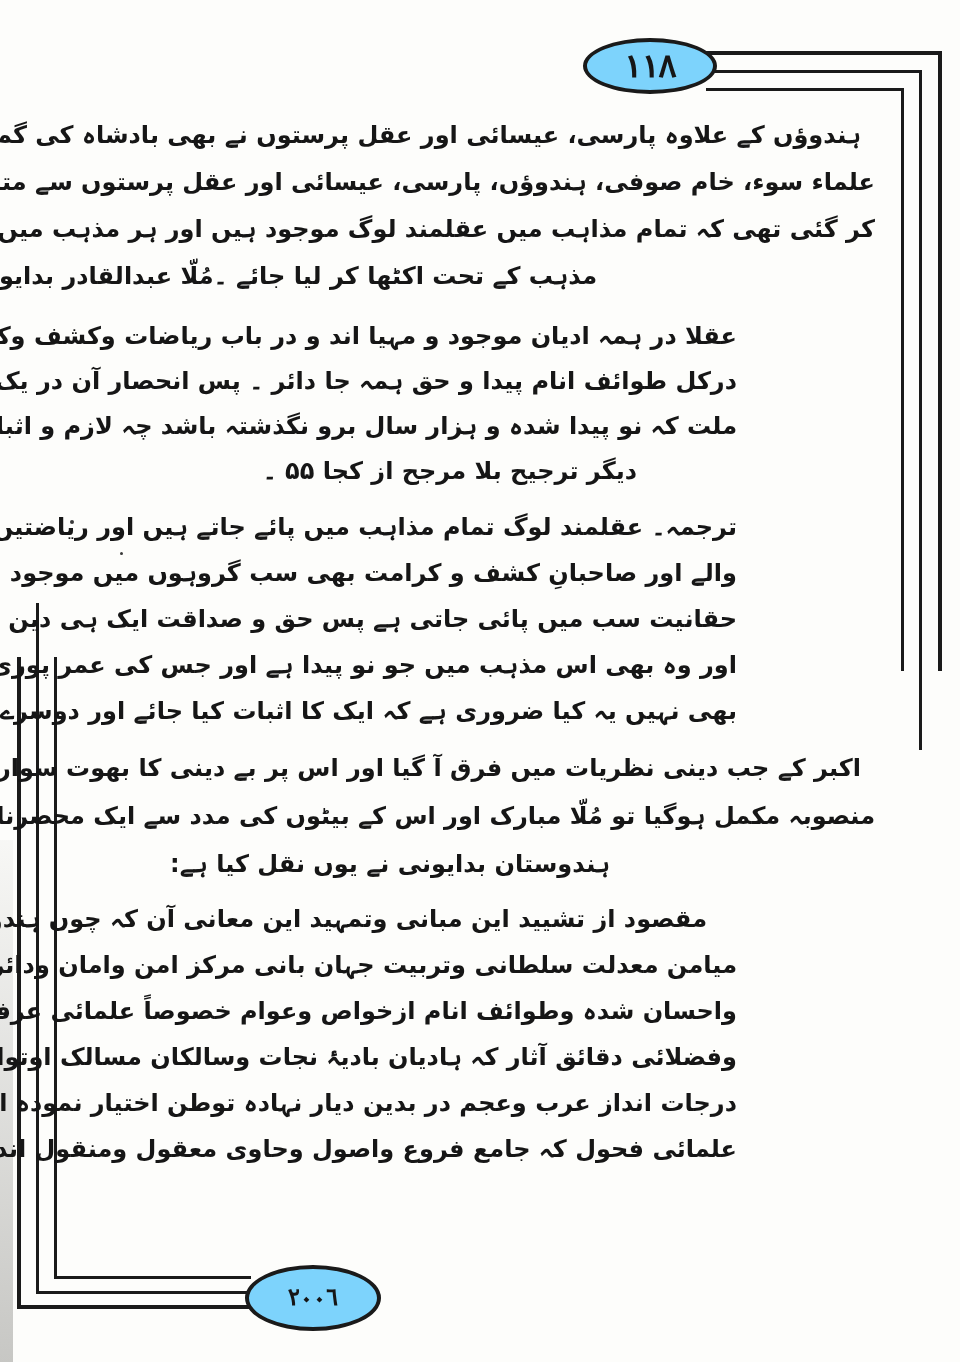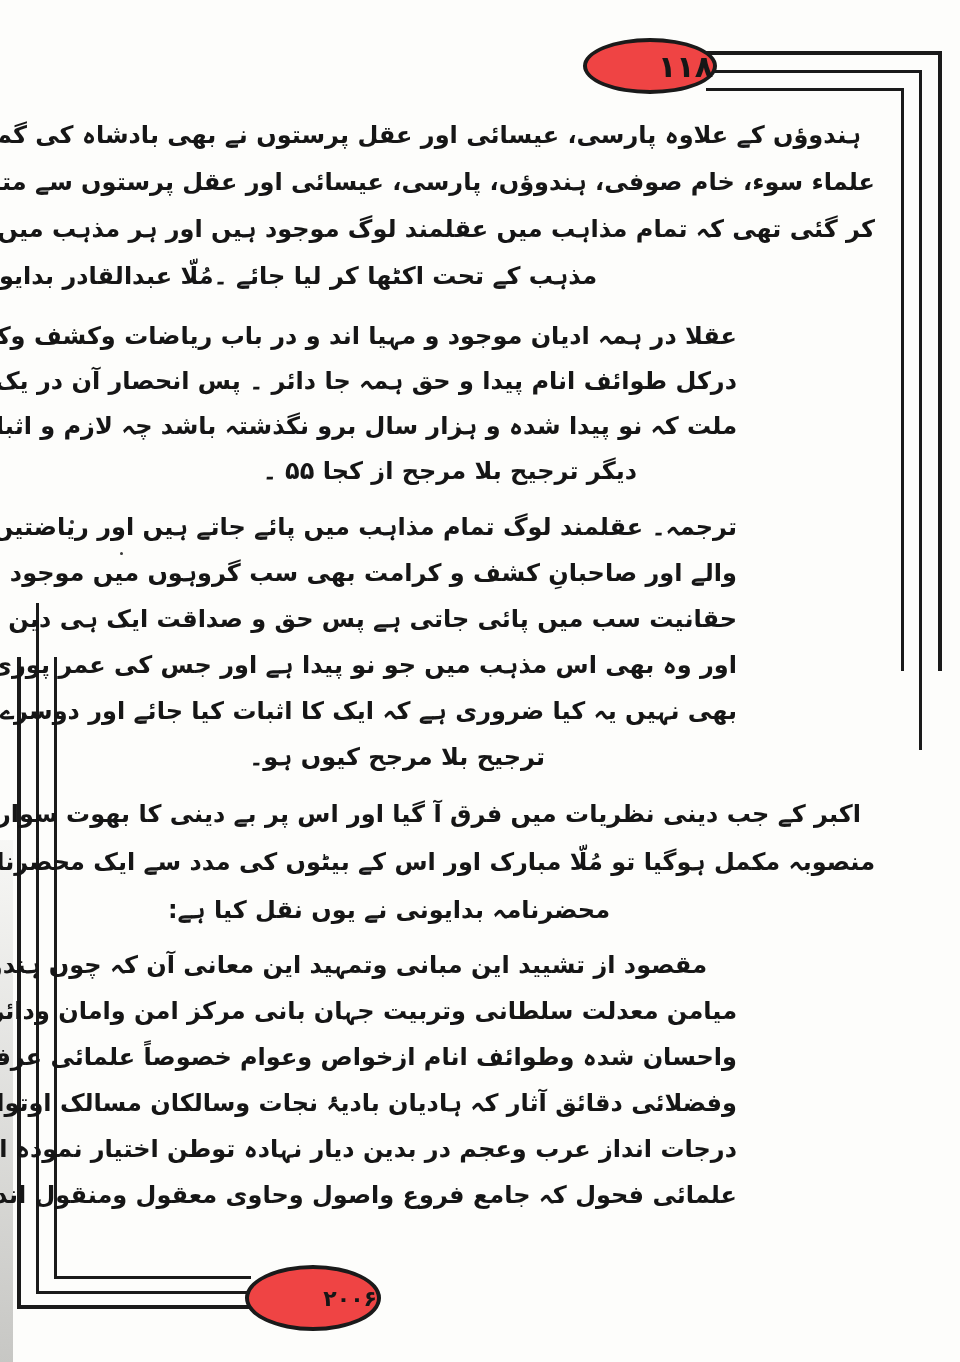--- a/index.html
+++ b/index.html
@@ -19,22 +19,22 @@
   .tv-c{top:88px;  left:901px; width:3px;  height:583px;}
   .lv-in {left:54px; top:657px; width:3px; height:622px;}
   .lv-mid{left:36px; top:603px; width:3px; height:691px;}
   .lv-out{left:17px; top:657px; width:4px; height:652px;}
   .lh-in {top:1276px; left:54px; width:197px; height:3px;}
   .lh-mid{top:1291px; left:36px; width:215px; height:3px;}
   .lh-out{top:1305px; left:17px; width:234px; height:4px;}
   
   .oval{
     position:absolute; border:4px solid #1a1a1a; border-radius:50%;
-    background:#ef4444; display:flex; align-items:center; 
-    font-weight:bold; z-index:5;
+    background:#7dd3fc; display:flex; align-items:center; justify-content:center;
+    font-weight:bold; z-index:5;font-family:Liberation Serif, serif;
   }
   .oval-top{left:583px; top:38px; width:126px; height:48px; font-size:30px;}
   .oval-bottom{left:245px; top:1265px; width:128px; height:58px; font-size:22px; letter-spacing:2px;}
   
   .scan-streak{
     position:absolute; left:0; top:840px; width:13px; height:522px;
     background:linear-gradient(180deg, rgba(110,110,105,0.04), rgba(95,95,90,0.34));
   }
   .speck{position:absolute; background:#3a3a3a; border-radius:50%;}
   .speck-1{left:70px; top:520px; width:4px; height:4px;}
@@ -107,27 +107,26 @@
       <div class="line">ملت کہ نو پیدا شدہ و ہزار سال برو نگذشتہ باشد چہ لازم و اثبات یکے و نفی</div>
       <div class="line q1-last">دیگر ترجیح بلا مرجح از کجا ۵۵ ۔</div>
     </section>
 
     <section class="blockquote trans">
       <div class="line">ترجمہ۔ عقلمند لوگ تمام مذاہب میں پائے جاتے ہیں اور ریاضتیں کرنے</div>
       <div class="line">والے اور صاحبانِ کشف و کرامت بھی سب گروہوں میں موجود ہیں اور</div>
       <div class="line">حقانیت سب میں پائی جاتی ہے پس حق و صداقت ایک ہی دین میں ہے</div>
       <div class="line">اور وہ بھی اس مذہب میں جو نو پیدا ہے اور جس کی عمر پوری ایک ہزار سال</div>
       <div class="line">بھی نہیں یہ کیا ضروری ہے کہ ایک کا اثبات کیا جائے اور دوسرے کی نفی یہ</div>
-      <div class="line tr-last">ترجیح بلا مرجح کیوں ہو۔</div>
     </section>
 
     <section class="para2">
       <div class="line indent-first">اکبر کے جب دینی نظریات میں فرق آ گیا اور اس پر بے دینی کا بھوت سوار ہوا اور ''دین الٰہی'' کا</div>
       <div class="line">منصوبہ مکمل ہوگیا تو مُلّا مبارک اور اس کے بیٹوں کی مدد سے ایک محضرنامہ تیار کیا گیا جس کو ملّا</div>
-      <div class="line p2-last">محضرنامہ بدایونی نے یوں نقل کیا ہے:</div>
+      <div class="line p2-last">ہندوستان بدایونی نے یوں نقل کیا ہے:</div>
     </section>
 
     <section class="blockquote quote2">
       <div class="line q2-first">مقصود از تشیید این مبانی وتمہید این معانی آن کہ چوں ہندوستان بہ</div>
       <div class="line">میامن معدلت سلطانی وتربیت جہان بانی مرکز امن وامان ودائرہ عدل</div>
       <div class="line">واحسان شدہ وطوائف انام ازخواص وعوام خصوصاً علمائی عرفان شعار</div>
       <div class="line">وفضلائی دقائق آثار کہ ہادیان بادیۂ نجات وسالکان مسالک اوتوا العلم</div>
       <div class="line">درجات انداز عرب وعجم در بدین دیار نہادہ توطن اختیار نمودہ اند جمہور</div>
       <div class="line">علمائی فحول کہ جامع فروع واصول وحاوی معقول ومنقول اند بدین</div>
     </section>

